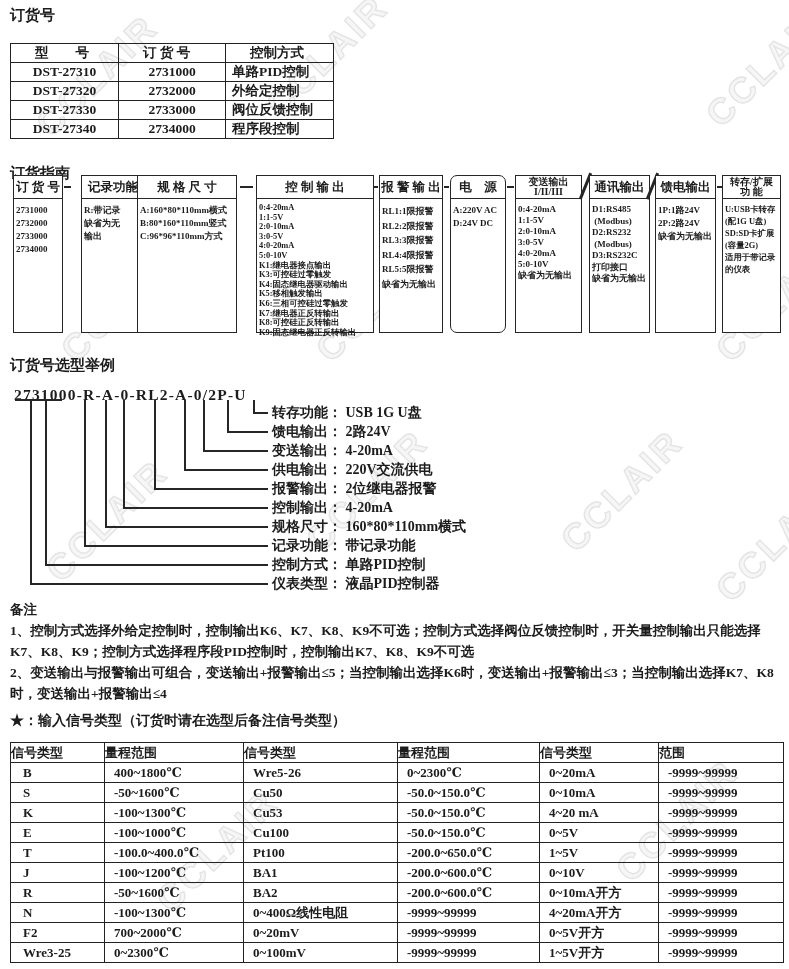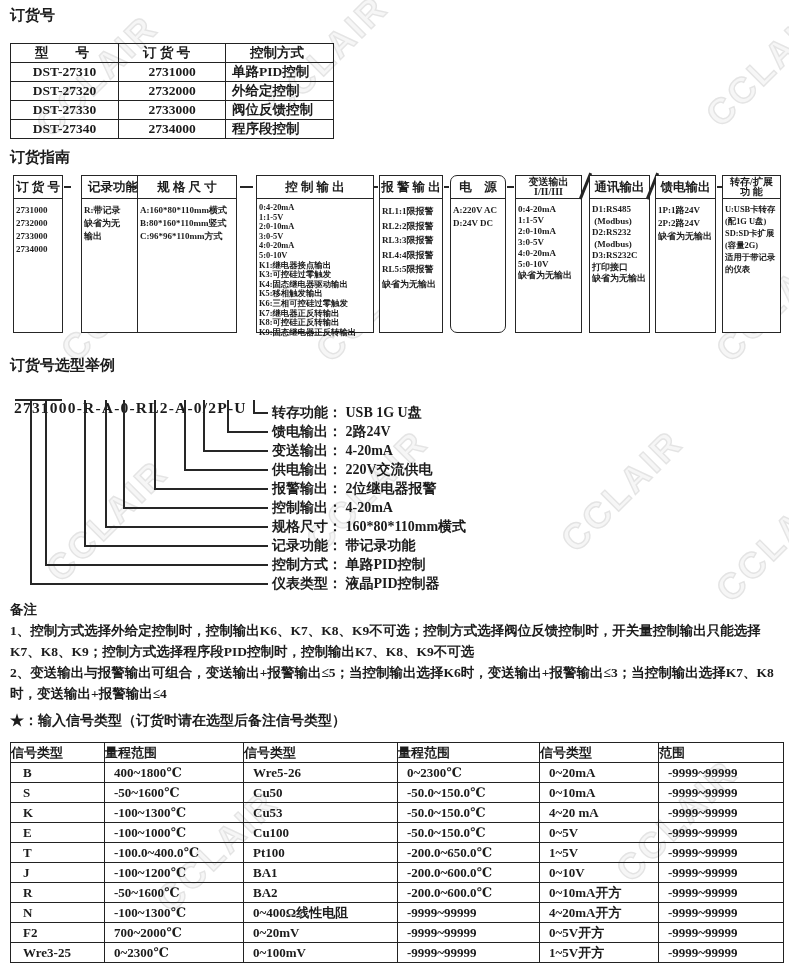--- a/index.html
+++ b/index.html
@@ -31,21 +31,21 @@
   .gb7{left:515px;width:67px;} .gb8{left:589px;width:61px;} .gb9{left:655px;width:61px;}
   .gb10{left:722px;width:59px;}
   .gb4 .gbody{font-size:8.4px;line-height:9.6px;padding-top:4px;}
   .gb7 .gbody{line-height:11px;}
   .gb8 .gbody{line-height:11.5px;}
   .gb10 .gbody{font-size:8.4px;line-height:12px;}
   .gb5 .gbody{line-height:14.5px;}
   .gdash{position:absolute;top:186px;border-top:2px solid #262626;}
   .gslash{position:absolute;top:172px;width:2.5px;height:28px;background:#262626;transform:rotate(22deg);}
   
-  #example-code{position:absolute;left:14px;top:399px;font-size:15.5px;letter-spacing:1.2px;font-weight:bold;}
+  #example-code{position:absolute;left:14px;top:386px;font-size:15.5px;letter-spacing:1.2px;font-weight:bold;}
   .exunder{position:absolute;left:15px;top:399px;width:47px;border-top:2px solid #262626;}
   .conn{position:absolute;border-left:2px solid #262626;border-bottom:2px solid #262626;}
   #example-labels{position:absolute;left:272px;top:403px;}
   #example-labels .exlabel{height:19px;line-height:19px;font-size:14px;font-weight:bold;white-space:nowrap;}
   
   #notes{position:absolute;left:10px;top:599px;width:776px;font-size:13.5px;line-height:21px;}
   #notes p{margin:0;}
   
   #star-line{position:absolute;left:10px;top:712px;font-size:14px;}
   
@@ -114,21 +114,21 @@
           </tr>
 
           <tr>
             <td class="c0">DST-27340</td>
             <td class="c1">2734000</td>
             <td class="c2">程序段控制</td>
           </tr>
         </tbody>
     </table>
 
-    <div class="stitle" style="left:10px;top:148px">订货指南</div>
+    <div class="stitle" style="left:10px;top:164px">订货指南</div>
 
     <div class="gbox gb1">
       <div class="ghead">
           <span>订 货 号</span>
         </div>
       <div class="gbody">
           <div class="l">2731000</div>
           <div class="l">2732000</div>
           <div class="l">2733000</div>
           <div class="l">2734000</div>

